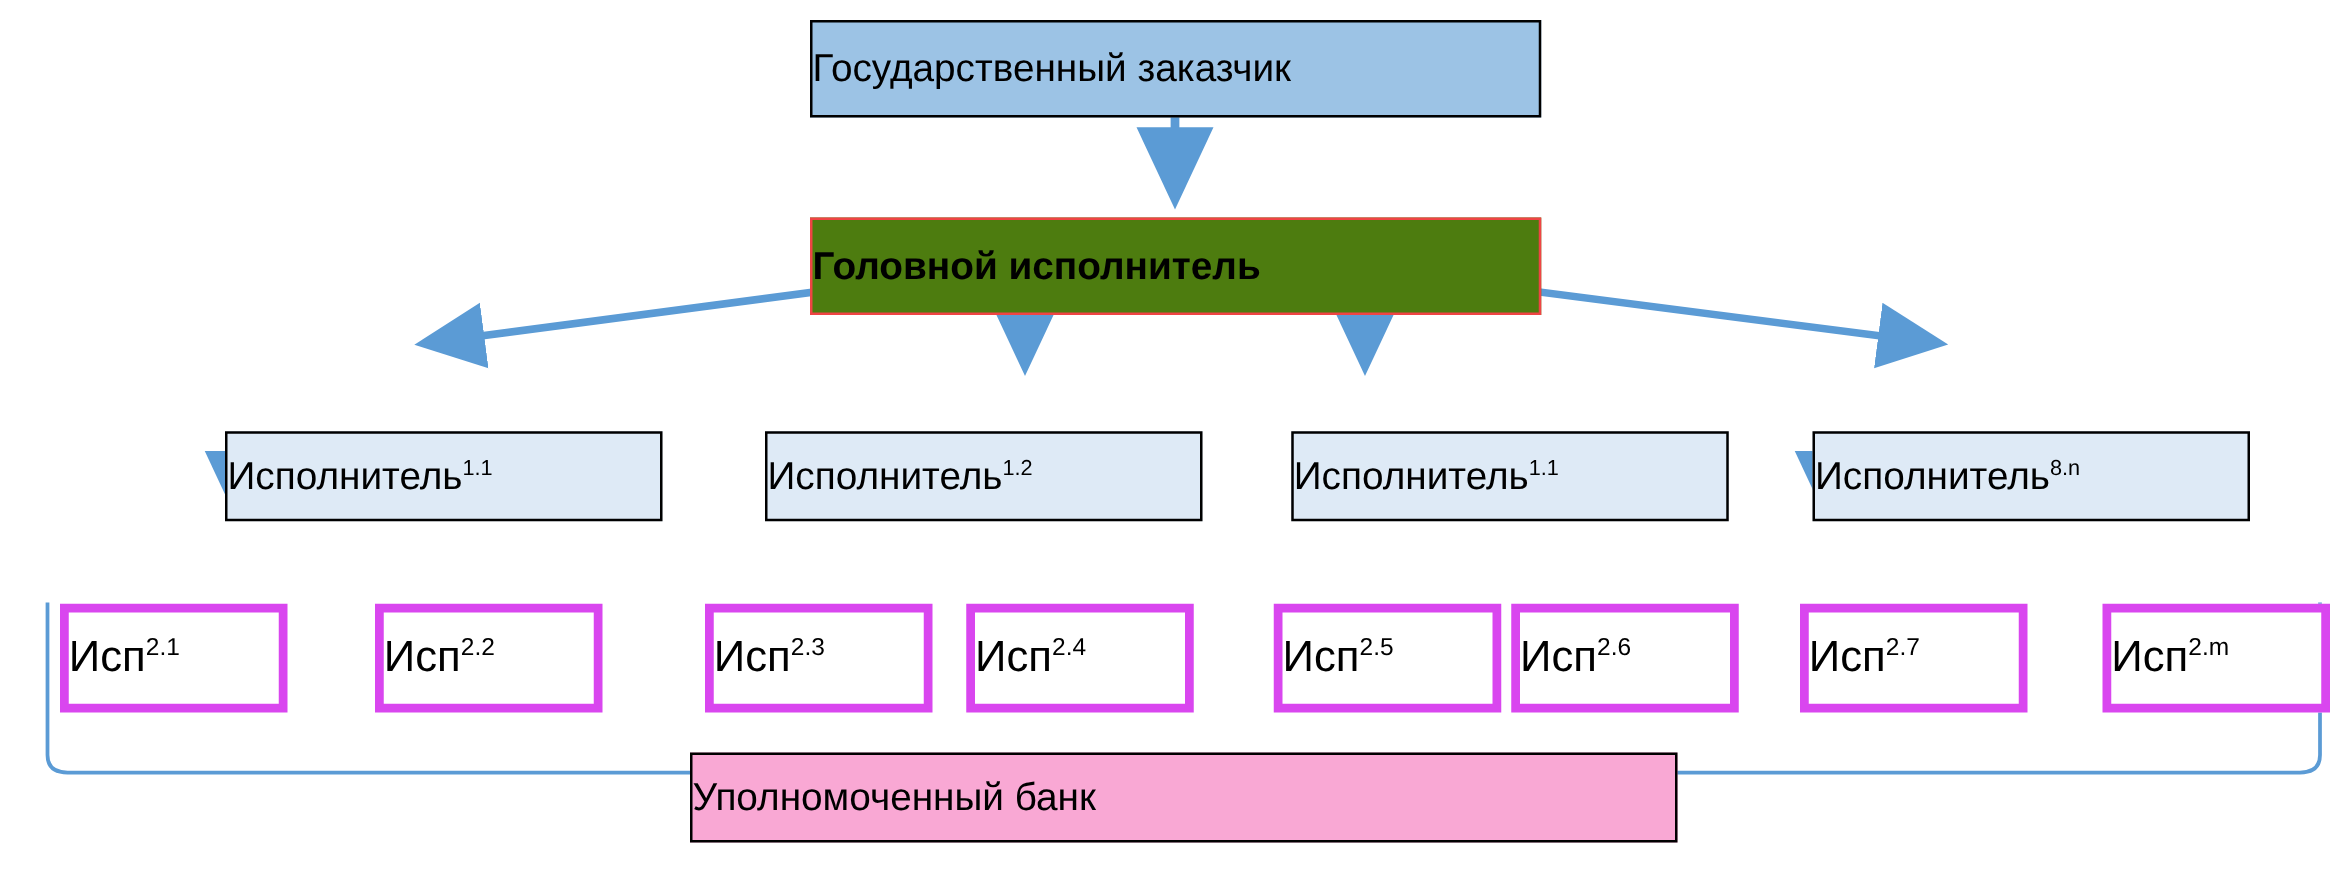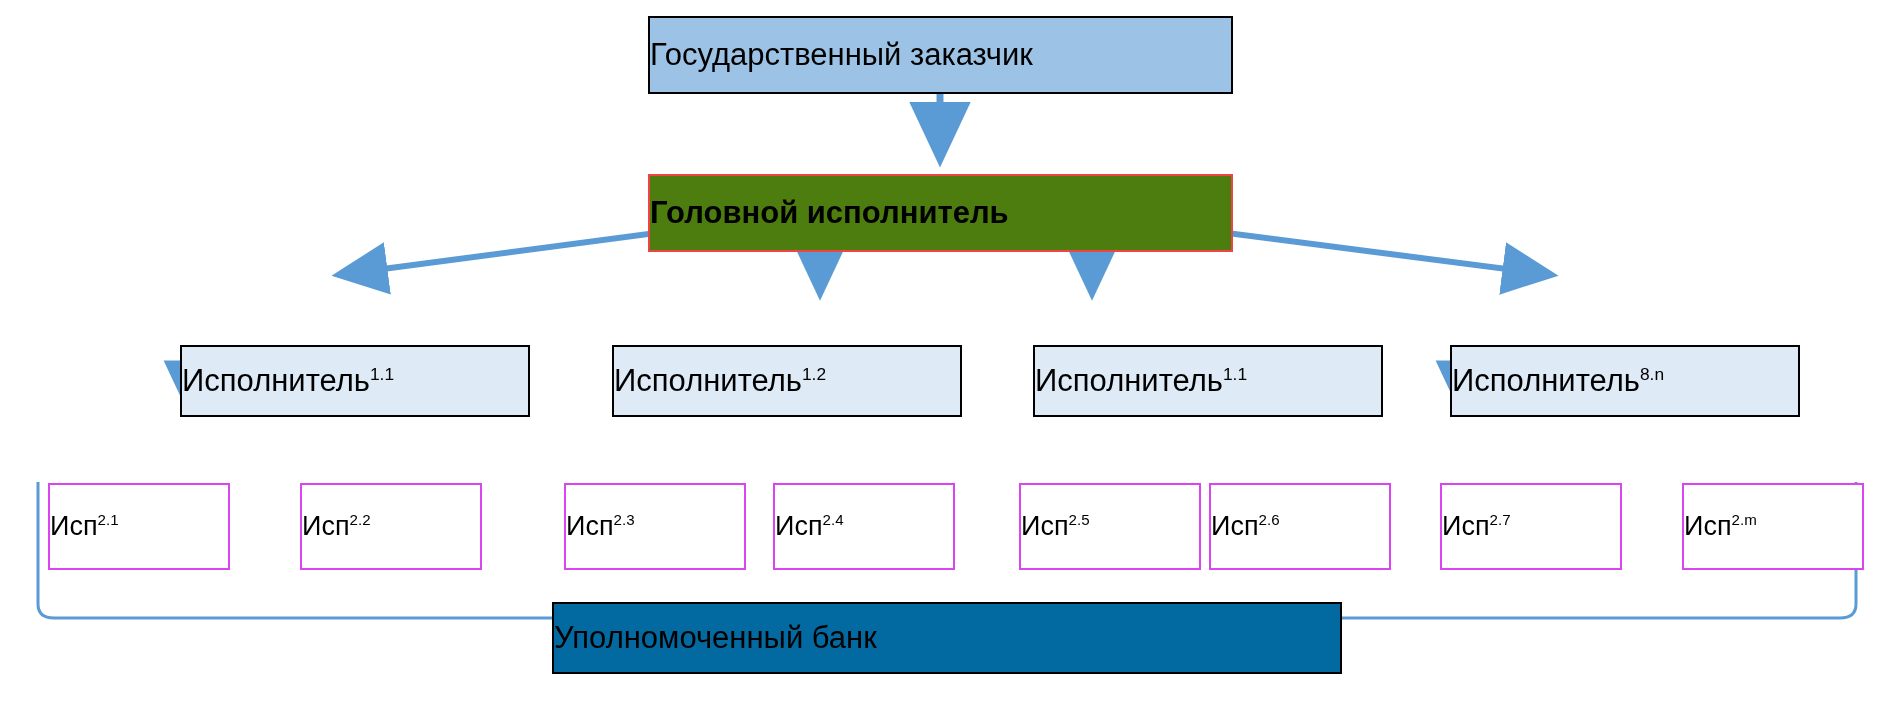--- a/index.html
+++ b/index.html
@@ -9,22 +9,22 @@
   svg#wires{position:absolute;left:0;top:0;width:1878px;height:708px;pointer-events:none;}
 
   .node{position:absolute;box-sizing:border-box;display:flex;align-items:center;
         text-align:center;line-height:1.05;}
   .node .lbl{display:inline-block;white-space:nowrap;}
   sup{font-size:0.56em;vertical-align:super;line-height:0;letter-spacing:0;}
 
   .lvl0{background:#9CC3E5;border:2px solid #000;font-size:31px;}
   .lvl1{background:#4d7c0f;border:2px solid #ef4444;font-size:31px;font-weight:bold;}
   .lvl2{background:#DEEAF6;border:2px solid #000;font-size:31px;margin-left:40px;}
-  .lvl3{background:#FFFFFF;border:2px solid #d946ef;font-size:27px;}
-  .bank{background:#0369a1;border:2px solid #000;font-size:31px;}
+  .lvl3{background:#FFFFFF;border:7px solid #d946ef;font-size:35px;}
+  .bank{background:#f9a8d4;border:2px solid #000;font-size:31px;}
 </style>
 </head>
 <body>
 
 <div id="stage">
 
   <svg id="wires" viewBox="0 0 1878 708">
     <defs>
       <marker id="ah" markerWidth="10" markerHeight="10" refX="4.6" refY="5" orient="auto" markerUnits="strokeWidth">
         <path d="M0,0.6 L9.4,5 L0,9.4 z" fill="#5B9BD5"></path>

